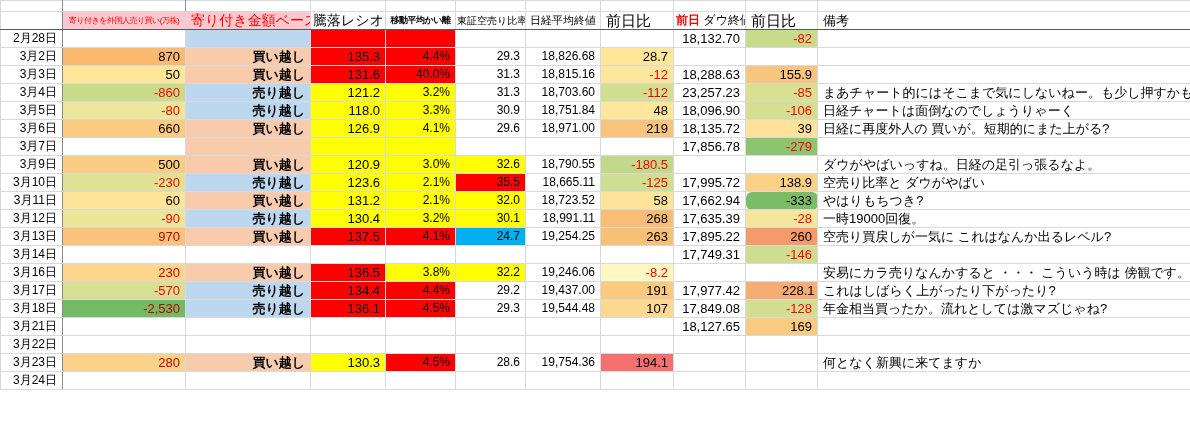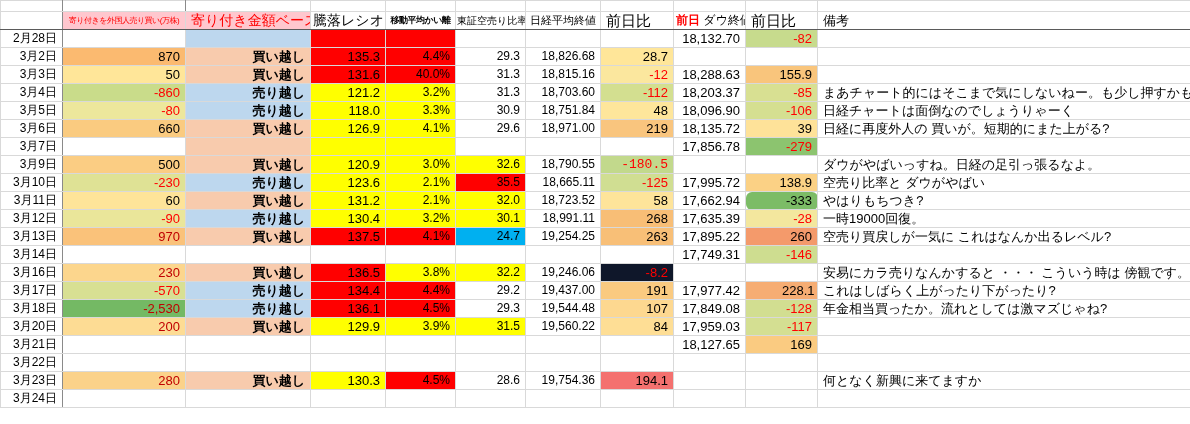--- a/index.html
+++ b/index.html
@@ -121,21 +121,21 @@
         </tr>
         <tr>
           <td class="c-date">3月4日</td>
           <td class="c-val" style="background: rgb(201, 220, 138); color: rgb(255, 0, 0);">-860</td>
           <td class="c-trend" style="background: rgb(189, 215, 238);">売り越し</td>
           <td class="c-ratio" style="background: rgb(255, 255, 0);">121.2</td>
           <td class="c-dev" style="background: rgb(255, 255, 0);">3.2%</td>
           <td class="c-short">31.3</td>
           <td class="c-nikkei">18,703.60</td>
           <td class="c-chg" style="background: rgb(211, 223, 144); color: rgb(255, 0, 0);">-112</td>
-          <td class="c-dow">18,203.37</td>
+          <td class="c-dow">23,257.23</td>
           <td class="c-dowchg" style="background: rgb(216, 224, 146); color: rgb(255, 0, 0);">-85</td>
           <td class="c-remark">まあチャート的にはそこまで気にしないねー。も少し押すかもね</td>
         </tr>
         <tr>
           <td class="c-date">3月5日</td>
           <td class="c-val" style="background: rgb(237, 231, 156); color: rgb(255, 0, 0); margin-top: 14px;">-80</td>
           <td class="c-trend" style="background: rgb(189, 215, 238);">売り越し</td>
           <td class="c-ratio" style="background: rgb(255, 255, 0);">118.0</td>
           <td class="c-dev" style="background: rgb(255, 255, 0);">3.3%</td>
           <td class="c-short">30.9</td>
@@ -172,21 +172,21 @@
           <td class="c-remark"></td>
         </tr>
         <tr>
           <td class="c-date">3月9日</td>
           <td class="c-val" style="background: rgb(251, 205, 131);">500</td>
           <td class="c-trend" style="background: rgb(248, 203, 173);">買い越し</td>
           <td class="c-ratio" style="background: rgb(255, 255, 0);">120.9</td>
           <td class="c-dev" style="background: rgb(255, 255, 0);">3.0%</td>
           <td class="c-short" style="background: rgb(255, 255, 0);">32.6</td>
           <td class="c-nikkei">18,790.55</td>
-          <td class="c-chg" style="background: rgb(194, 217, 140); color: rgb(255, 0, 0); font-family: Liberation Mono, monospace;">-180.5</td>
+          <td class="c-chg" style="background: rgb(194, 217, 140); color: rgb(255, 0, 0);">-180.5</td>
           <td class="c-dow"></td>
           <td class="c-dowchg"></td>
           <td class="c-remark">ダウがやばいっすね。日経の足引っ張るなよ。</td>
         </tr>
         <tr>
           <td class="c-date">3月10日</td>
           <td class="c-val" style="background: rgb(223, 226, 149); color: rgb(255, 0, 0);">-230</td>
           <td class="c-trend" style="background: rgb(189, 215, 238);">売り越し</td>
           <td class="c-ratio" style="background: rgb(255, 255, 0);">123.6</td>
           <td class="c-dev" style="background: rgb(255, 255, 0);">2.1%</td>
@@ -250,21 +250,21 @@
           <td class="c-remark"></td>
         </tr>
         <tr>
           <td class="c-date">3月16日</td>
           <td class="c-val" style="background: rgb(252, 214, 141); color: rgb(192, 0, 0);">230</td>
           <td class="c-trend" style="background: rgb(248, 203, 173);">買い越し</td>
           <td class="c-ratio" style="background: rgb(255, 0, 0);">136.5</td>
           <td class="c-dev" style="background: rgb(255, 255, 0);">3.8%</td>
           <td class="c-short" style="background: rgb(255, 255, 0);">32.2</td>
           <td class="c-nikkei">19,246.06</td>
-          <td class="c-chg" style="background: #0f172a; color: rgb(255, 0, 0);">-8.2</td>
+          <td class="c-chg" style="background: #fef9c3; color: rgb(255, 0, 0);">-8.2</td>
           <td class="c-dow"></td>
           <td class="c-dowchg"></td>
           <td class="c-remark">安易にカラ売りなんかすると ・・・ こういう時は 傍観です。</td>
         </tr>
         <tr>
           <td class="c-date">3月17日</td>
           <td class="c-val" style="background: rgb(216, 224, 147); color: rgb(255, 0, 0);">-570</td>
           <td class="c-trend" style="background: rgb(189, 215, 238);">売り越し</td>
           <td class="c-ratio" style="background: rgb(255, 0, 0);">134.4</td>
           <td class="c-dev" style="background: rgb(255, 0, 0);">4.4%</td>
@@ -282,33 +282,20 @@
           <td class="c-ratio" style="background: rgb(255, 0, 0);">136.1</td>
           <td class="c-dev" style="background: rgb(255, 0, 0);">4.5%</td>
           <td class="c-short">29.3</td>
           <td class="c-nikkei">19,544.48</td>
           <td class="c-chg" style="background: rgb(253, 216, 144);">107</td>
           <td class="c-dow">17,849.08</td>
           <td class="c-dowchg" style="background: rgb(210, 222, 145); color: rgb(255, 0, 0);">-128</td>
           <td class="c-remark">年金相当買ったか。流れとしては激マズじゃね?</td>
         </tr>
         <tr>
-          <td class="c-date">3月20日</td>
-          <td class="c-val" style="background: rgb(253, 220, 148); color: rgb(192, 0, 0);">200</td>
-          <td class="c-trend" style="background: rgb(248, 203, 173);">買い越し</td>
-          <td class="c-ratio" style="background: rgb(255, 255, 0);">129.9</td>
-          <td class="c-dev" style="background: rgb(255, 255, 0);">3.9%</td>
-          <td class="c-short" style="background: rgb(255, 255, 0);">31.5</td>
-          <td class="c-nikkei">19,560.22</td>
-          <td class="c-chg" style="background: rgb(254, 222, 149);">84</td>
-          <td class="c-dow">17,959.03</td>
-          <td class="c-dowchg" style="background: rgb(212, 223, 146); color: rgb(255, 0, 0);">-117</td>
-          <td class="c-remark"></td>
-        </tr>
-        <tr>
           <td class="c-date">3月21日</td>
           <td class="c-val"></td>
           <td class="c-trend"></td>
           <td class="c-ratio"></td>
           <td class="c-dev"></td>
           <td class="c-short"></td>
           <td class="c-nikkei"></td>
           <td class="c-chg"></td>
           <td class="c-dow">18,127.65</td>
           <td class="c-dowchg" style="background: rgb(250, 203, 129);">169</td>

